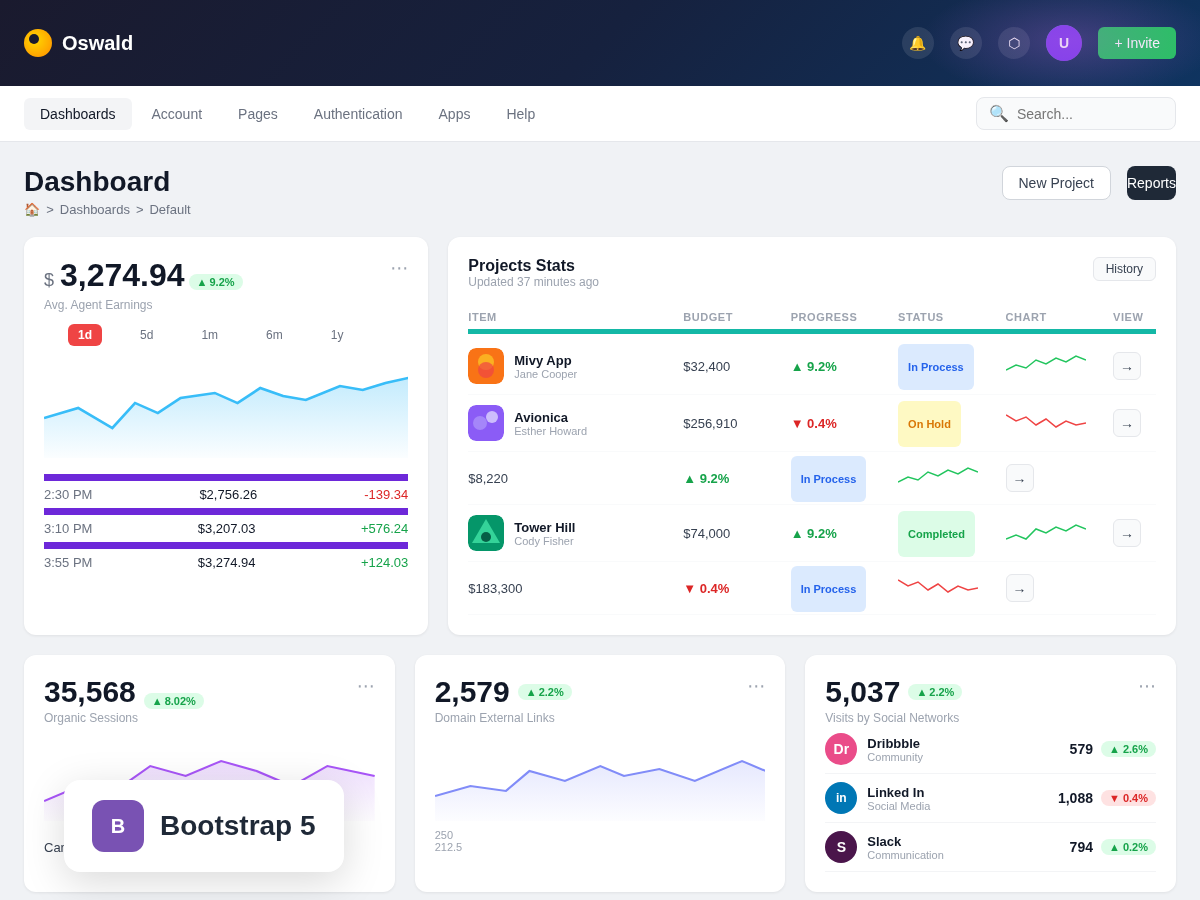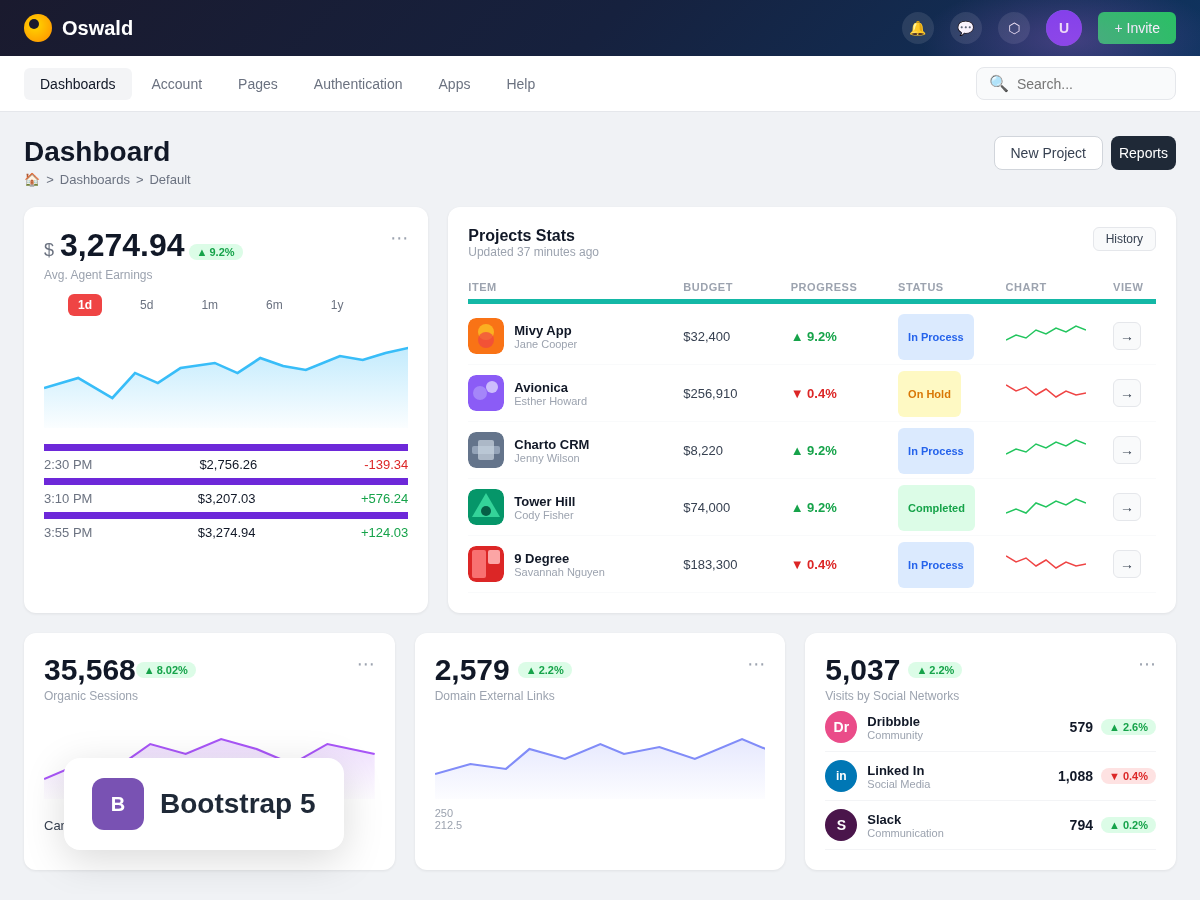--- a/index.html
+++ b/index.html
@@ -1,21 +1,21 @@
 <!DOCTYPE html>
 <html><head>
   <meta charset="utf-8">
   <style>
     * { box-sizing: border-box; margin: 0; padding: 0; }
     body { font-family: -apple-system, BlinkMacSystemFont, 'Segoe UI', sans-serif; background: #f0f2f5; }
 
     
     .top-bar {
       background: linear-gradient(135deg, #1a1a2e 0%, #16213e 50%, #0f3460 100%);
-      height: 56px;
+      height: 86px;
       display: flex;
       align-items: center;
       padding: 0 24px;
       position: relative;
       overflow: hidden;
     }
     .top-bar::before {
       content: '';
       position: absolute;
       top: -20px; right: -20px;
@@ -146,37 +146,37 @@
       display: flex;
       align-items: center;
       gap: 6px;
       font-size: 13px;
       color: #9ca3af;
       margin-top: 4px;
     }
     .breadcrumb span { color: #6b7280; }
     .page-actions {
       display: flex;
-      gap: 8px;
+      gap: 16px;
     }
     .btn-outline {
       background: white;
       border: 1px solid #d1d5db;
       padding: 8px 16px;
       border-radius: 8px;
       cursor: pointer;
       font-size: 14px;
       font-weight: 500;
       color: #374151;
     }
     .btn-dark {
       background: #1f2937;
       color: white;
       border: none;
-      padding: 8px 8px;
+      padding: 8px 0;
       border-radius: 8px;
       cursor: pointer;
       font-size: 14px;
       font-weight: 500;
     }
 
     
     .grid-row {
       display: grid;
       grid-template-columns: 1fr 1.8fr;
@@ -612,33 +612,20 @@
         <div><span class="status-badge status-onhold">On Hold</span></div>
         <div>
           <svg width="80" height="28" viewBox="0 0 80 28">
               <polyline points="0,8 10,14 20,10 30,18 40,12 50,20 60,14 70,18 80,16" stroke="#ef4444" stroke-width="1.5" fill="none"></polyline>
             </svg>
         </div>
         <button class="arrow-btn">→</button>
       </div>
 
       <div class="table-row">
-        <div class="project-info">
-          <div class="project-icon">
-            <svg width="36" height="36" viewBox="0 0 36 36">
-                <rect width="36" height="36" rx="8" fill="#64748b"></rect>
-                <rect x="4" y="14" width="28" height="8" rx="2" fill="#94a3b8"></rect>
-                <rect x="10" y="8" width="16" height="20" rx="2" fill="#cbd5e1" opacity="0.7"></rect>
-              </svg>
-          </div>
-          <div>
-            <div class="project-name">Charto CRM</div>
-            <div class="project-owner">Jenny Wilson</div>
-          </div>
-        </div>
         <div class="budget">$8,220</div>
         <div class="progress-val progress-green">▲ 9.2%</div>
         <div><span class="status-badge status-inprocess">In Process</span></div>
         <div>
           <svg width="80" height="28" viewBox="0 0 80 28">
               <polyline points="0,20 10,15 20,18 30,10 40,14 50,8 60,12 70,6 80,10" stroke="#22c55e" stroke-width="1.5" fill="none"></polyline>
             </svg>
         </div>
         <button class="arrow-btn">→</button>
       </div>
@@ -662,53 +649,40 @@
         <div><span class="status-badge status-completed">Completed</span></div>
         <div>
           <svg width="80" height="28" viewBox="0 0 80 28">
               <polyline points="0,22 10,18 20,22 30,12 40,16 50,10 60,14 70,8 80,12" stroke="#22c55e" stroke-width="1.5" fill="none"></polyline>
             </svg>
         </div>
         <button class="arrow-btn">→</button>
       </div>
 
       <div class="table-row">
-        <div class="project-info">
-          <div class="project-icon">
-            <svg width="36" height="36" viewBox="0 0 36 36">
-                <rect width="36" height="36" rx="8" fill="#dc2626"></rect>
-                <rect x="4" y="4" width="14" height="28" rx="2" fill="#f87171"></rect>
-                <rect x="20" y="4" width="12" height="14" rx="2" fill="#fca5a5"></rect>
-              </svg>
-          </div>
-          <div>
-            <div class="project-name">9 Degree</div>
-            <div class="project-owner">Savannah Nguyen</div>
-          </div>
-        </div>
         <div class="budget">$183,300</div>
         <div class="progress-val progress-red">▼ 0.4%</div>
         <div><span class="status-badge status-inprocess">In Process</span></div>
         <div>
           <svg width="80" height="28" viewBox="0 0 80 28">
               <polyline points="0,8 10,14 20,10 30,18 40,12 50,20 60,14 70,18 80,16" stroke="#ef4444" stroke-width="1.5" fill="none"></polyline>
             </svg>
         </div>
         <button class="arrow-btn">→</button>
       </div>
     </div>
   </div>
 
   <div class="bottom-section">
     <div class="bottom-grid">
 
       <div class="card" style="position:relative; min-height: 200px;">
         <div class="earnings-header">
           <div>
-            <div style="display:flex; align-items:center; ">
+            <div style="display:flex; align-items:flex-end; gap:8px;">
               <span class="stat-value">35,568</span>
               <span class="badge-green">▲ <span>8.02%</span></span>
             </div>
             <div class="stat-subtitle">Organic Sessions</div>
           </div>
           <div class="more-btn">⋯</div>
         </div>
 
         <div style="margin-top: 16px;">
           <svg width="100%" height="80" viewBox="0 0 280 80" preserveAspectRatio="none">

